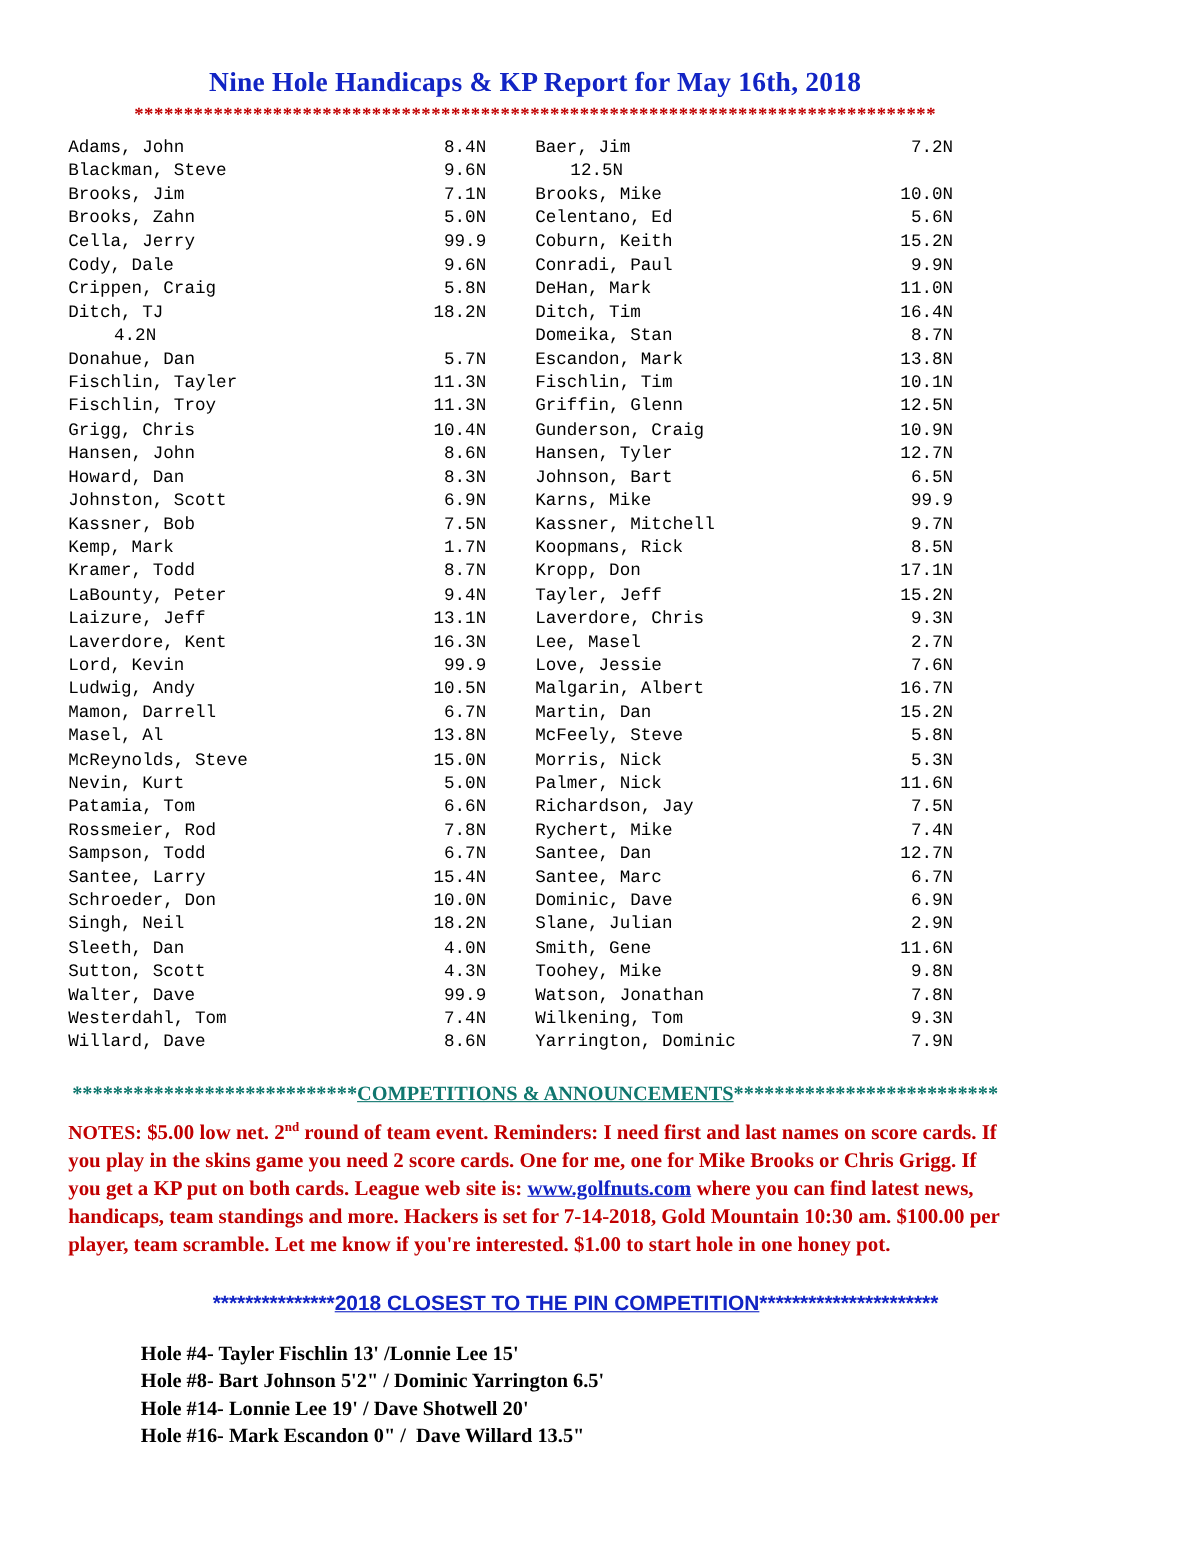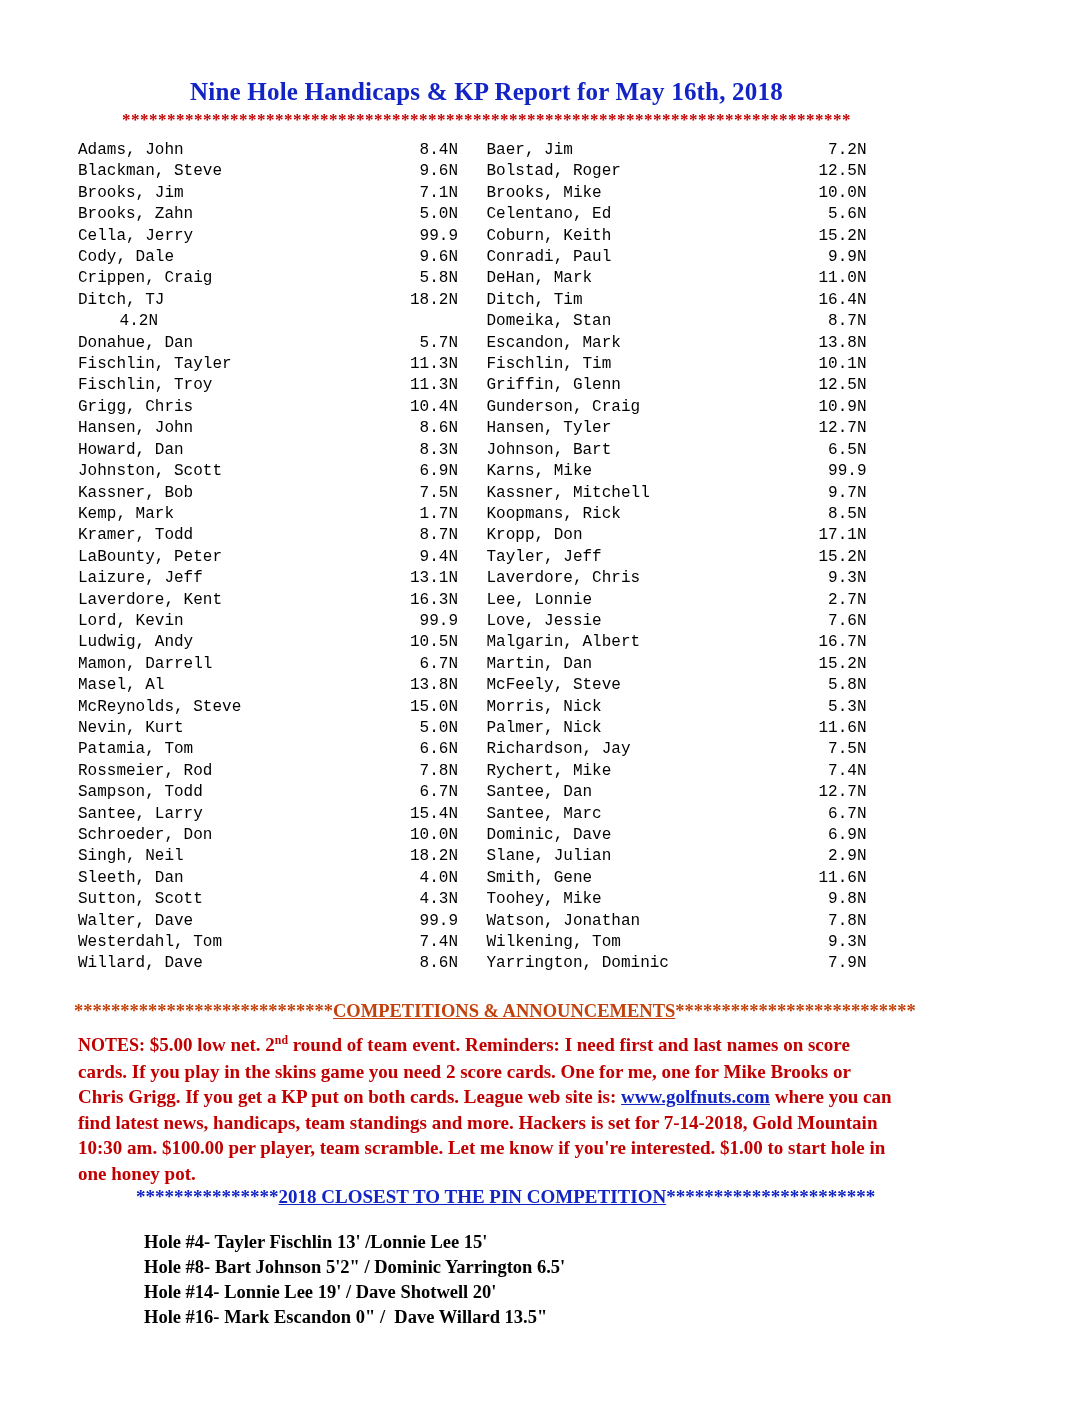--- a/index.html
+++ b/index.html
@@ -12,21 +12,21 @@
     height: 1408px;
     font-family: "Liberation Sans", sans-serif;
     color: #000000;
     position: relative;
     overflow: hidden;
   }
   .page {
     width: 973px;
     height: 1408px;
     box-sizing: border-box;
-    padding: 16px;
+    padding: 0;
     position: relative;
   }
   .title {
     text-align: center;
     color: #1224c4;
     font-family: "Liberation Serif", serif;
     font-weight: bold;
     font-size: 25px;
     letter-spacing: 0.2px;
     padding-top: 62px;
@@ -64,21 +64,21 @@
   }
   .col .hcp {
     width: 80px;
     text-align: right;
     white-space: pre;
   }
   .comp-head {
     margin-top: 26px;
     padding: 0 58px;
     text-align: center;
-    color: #c2410c;
+    color: #0f766e;
     font-family: "Liberation Serif", serif;
     font-weight: bold;
     font-size: 18.5px;
     white-space: nowrap;
     overflow: hidden;
   }
   .comp-head .u {
     text-decoration: underline;
   }
   .notes {
@@ -92,24 +92,25 @@
     text-align: left;
   }
   .notes .label {
     font-size: 18px;
   }
   .notes a {
     color: #1224c4;
     text-decoration: underline;
   }
   .ctp-head {
+    margin-top: 30px;
     padding: 0 120px;
     text-align: right;
     color: #1224c4;
-    font-family: Liberation Serif, serif;
+    font-family: Liberation Sans, sans-serif;
     font-weight: bold;
     font-size: 19px;
     white-space: nowrap;
     overflow: hidden;
   }
   .ctp-head .u {
     text-decoration: underline;
   }
   .ctp-list {
     margin-top: 22px;
@@ -147,21 +148,20 @@
           <span class="name">Baer, Jim</span>
           <span class="hcp">7.2N</span>
         </div>
       </div>
       <div class="roster-row">
         <div class="col">
           <span class="name">Blackman, Steve</span>
           <span class="hcp">9.6N</span>
         </div>
         <div class="col">
-          <span class="name">Bolstad, Roger</span>
           <span class="hcp">12.5N</span>
         </div>
       </div>
       <div class="roster-row">
         <div class="col">
           <span class="name">Brooks, Jim</span>
           <span class="hcp">7.1N</span>
         </div>
         <div class="col">
           <span class="name">Brooks, Mike</span>
@@ -346,21 +346,21 @@
           <span class="name">Laverdore, Chris</span>
           <span class="hcp">9.3N</span>
         </div>
       </div>
       <div class="roster-row">
         <div class="col">
           <span class="name">Laverdore, Kent</span>
           <span class="hcp">16.3N</span>
         </div>
         <div class="col">
-          <span class="name">Lee, Lonnie</span>
+          <span class="name">Lee, Masel</span>
           <span class="hcp">2.7N</span>
         </div>
       </div>
       <div class="roster-row">
         <div class="col">
           <span class="name">Lord, Kevin</span>
           <span class="hcp">99.9</span>
         </div>
         <div class="col">
           <span class="name">Love, Jessie</span>

